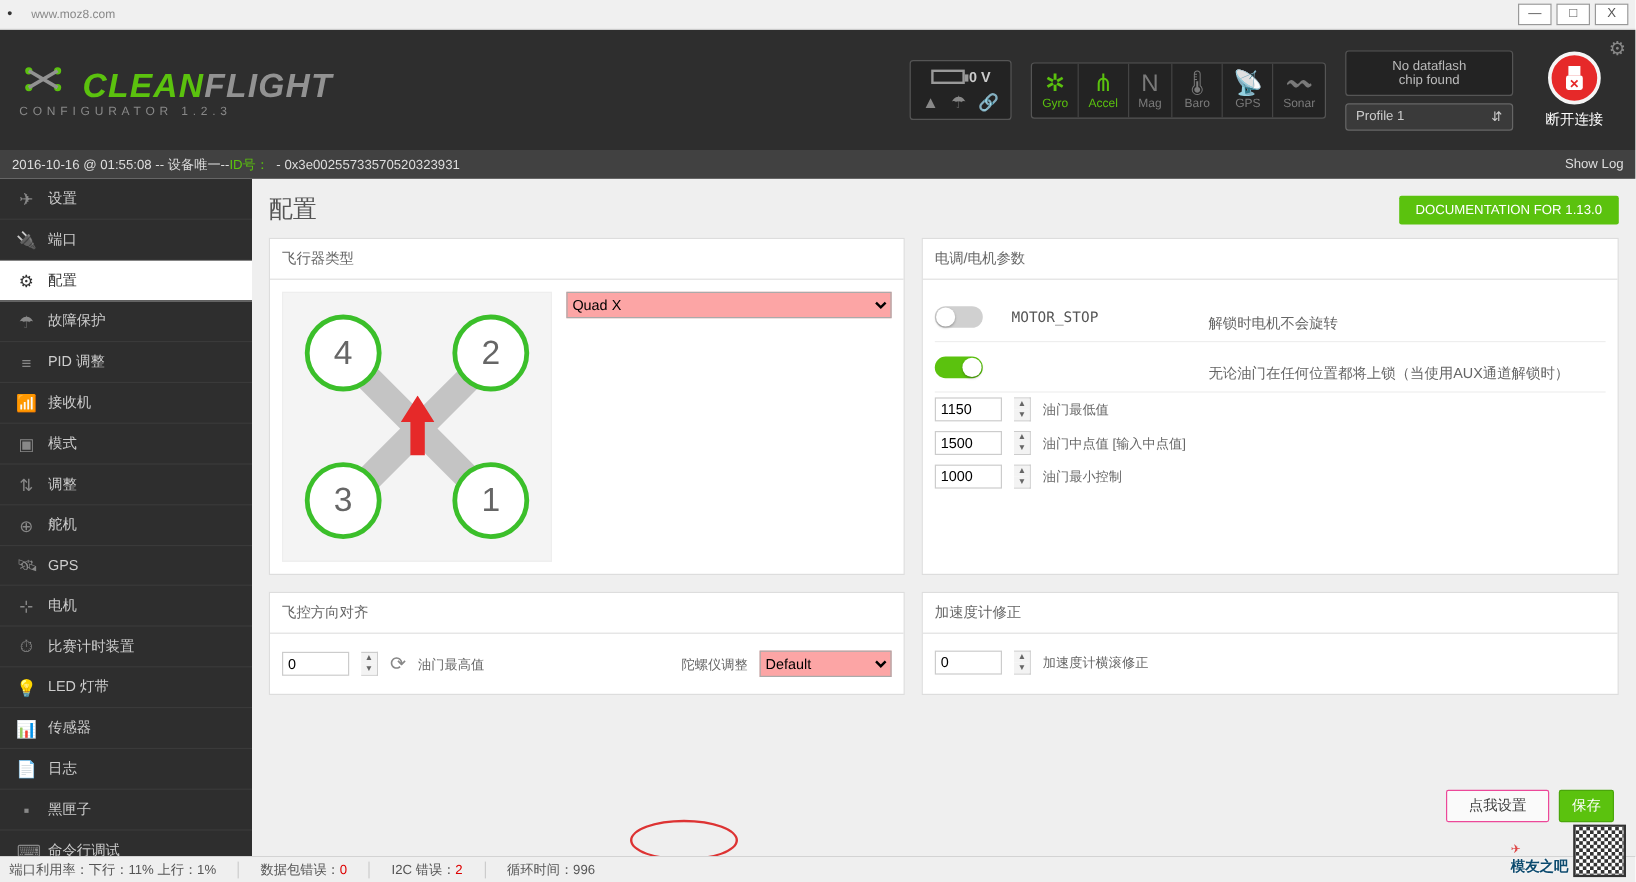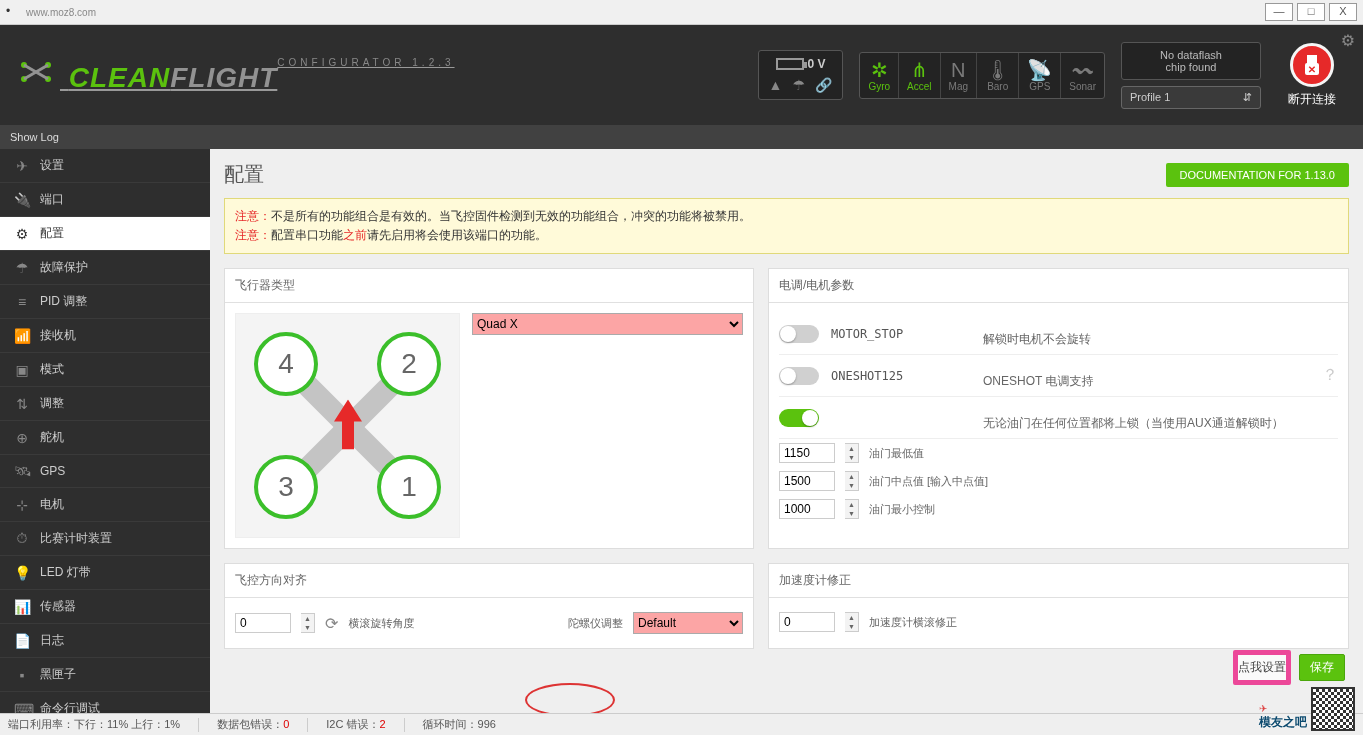--- a/index.html
+++ b/index.html
@@ -6,21 +6,21 @@
 body { font-family: Arial, "Microsoft YaHei", sans-serif; font-size: 12px; background: #fff; width: 1363px; height: 735px; overflow: hidden; color: #333; }
 
 .titlebar { height: 25px; background: #f0f0f0; border-bottom: 1px solid #ccc; display: flex; align-items: center; position: relative; }
 .titlebar .tabs-area { flex: 1; display: flex; align-items: center; gap: 4px; padding: 0 6px; overflow: hidden; }
 .titlebar .mini-icon { width: 16px; height: 16px; display: inline-block; }
 .titlebar .url { color: #888; font-size: 10px; }
 .winbtns { display: flex; gap: 4px; padding-right: 6px; }
 .winbtn { width: 28px; height: 18px; border: 1px solid #999; background: #fff; font-size: 11px; text-align: center; line-height: 14px; color: #555; }
 
 .header { background: #2e2e2e; height: 100px; display: flex; align-items: center; padding: 0 16px; gap: 16px; position: relative; }
-.logo { display: flex; flex-direction: row; color: #999; text-decoration: underline; }
+.logo { display: flex; flex-direction: column; color: #999; }
 .logo-main { font-family: Arial; font-size: 28px; font-weight: 900; font-style: italic; letter-spacing: 1px; color: #929292; }
 .logo-main .green { color: #5bc20e; }
 .logo-sub { font-size: 10px; color: #888; letter-spacing: 4px; }
 .logo-icon { display: inline-block; margin-right: 4px;}
 .spacer { flex: 1; }
 .gyro-panel, .dataflash-panel, .profile-select, .sensor-status, .header-right { display: flex; align-items: center; }
 .battery-box { border: 1px solid #555; background: #232323; padding: 6px 10px; text-align: center; color: #ccc; display:flex; flex-direction:column; gap:6px; align-items:center; border-radius:3px;}
 .battery-box .vline { display:flex; align-items:center; gap:4px; font-size:12px; font-weight:bold;}
 .battery-box .icons { display:flex; gap:10px; color:#888; font-size:14px;}
 .sensor-status { border: 1px solid #555; background: #232323; border-radius:3px; }
@@ -64,21 +64,21 @@
 
 .quad{position:absolute; inset:10px;}
 .rotor{position:absolute; width:64px; height:64px; border:4px solid #3bbf2a; border-radius:50%; display:flex; align-items:center; justify-content:center; font-size:28px; color:#666; background:#fff;}
 .r1{bottom:8px; right:8px;} .r2{top:8px; right:8px;} .r3{bottom:8px; left:8px;} .r4{top:8px; left:8px;}
 .bar{position:absolute; background:#c4c4c4;}
 .bar1{width:190px; height:22px; left:8px; top:92px; transform:rotate(45deg);}
 .bar2{width:190px; height:22px; left:8px; top:92px; transform:rotate(-45deg);}
 .arrow-up{position:absolute; left:50%; top:50%; transform:translate(-50%,-50%);}
 
 
-.esc-row{ display:flex; align-items:center; padding:6px 0; border-bottom:1px solid #eee; gap:12px;}
+.esc-row{ display:flex; align-items:center; padding:6px 0; border-bottom:1px solid #eee; gap:24px;}
 .esc-row:last-child{border-bottom:none;}
 .toggle{ width:40px; height:18px; background:#d0d0d0; border-radius:9px; position:relative; cursor:pointer;}
 .toggle .knob{position:absolute; width:16px; height:16px; background:#fff; border-radius:50%; top:1px; left:1px; box-shadow:0 1px 2px rgba(0,0,0,.3);}
 .toggle.on{background:#5bc20e;}
 .toggle.on .knob{left:23px;}
 .esc-name{ width:140px; font-family:monospace; font-size:12px; color:#555;}
 .esc-desc{ flex:1; color:#666; font-size:12px;margin-top:12px;}
 .help-q{color:#ccc; font-size:16px;}
 .num-input{ width:56px; padding:2px 4px; border:1px solid #ccc; font-size:12px;}
 .num-row{display:flex; align-items:center; gap:10px; padding:4px 0;}
@@ -87,21 +87,21 @@
 .spinner span{height:9px; font-size:7px; text-align:center; line-height:9px; color:#666; background:#f3f3f3;}
 
 .bottom-row{display:flex; gap:14px;}
 
 .status-bar{height:22px; background:#efefef; border-top:1px solid #ccc; display:flex; align-items:center; padding:0 8px; font-size:11px; color:#555; gap:14px;}
 .status-sep{border-left:1px solid #ccc; height:14px; margin:0 4px;}
 .status-bar .red{color:#d00;}
 .ring1{position:absolute; left:315px; bottom:-4px; width:90px; height:34px; border:2px solid #d33; border-radius:50%;}
 
 .float-buttons{position:absolute; right:18px; bottom:28px; display:flex; gap:8px; align-items:center;}
-.btn-std{border:5px solid #ec4899; background:#fafafa; padding:4px 0; font-size:12px; color:#444; border-radius:2px;}
+.btn-std{border:1px solid #ec4899; background:#fafafa; padding:4px 18px; font-size:12px; color:#444; border-radius:2px;}
 .btn-green{background:#5bc20e; color:#fff; border:1px solid #4aa60b; padding:4px 10px; font-size:12px; border-radius:2px;}
 .stamp{position:absolute; right:8px; bottom:4px; display:flex; align-items:flex-end; gap:4px;}
 .qr{width:44px; height:44px; background:repeating-conic-gradient(#333 0 25%, #fff 0 50%) 0 0/6px 6px; border:2px solid #333;}
 .stamp-text{font-size:12px; color:#0c4a6e; font-weight:bold; text-shadow:0 0 2px #fff; writing-mode:horizontal-tb;}
 .battery-shape{display:inline-block; width:28px; height:12px; border:2px solid #999; position:relative;}
 .battery-shape::after{content:''; position:absolute; right:-5px; top:2px; width:3px; height:6px; background:#999;}
 </style>
 </head>
 <body>
 
@@ -174,20 +174,25 @@
           <rect x="5" y="2" width="10" height="8" fill="#fff"></rect>
           <rect x="3" y="10" width="14" height="12" rx="2" fill="#fff"></rect>
           <text x="10" y="20" text-anchor="middle" font-size="10" fill="#e62929" font-weight="bold">✕</text>
         </svg>
     </div>
     <span>断开连接</span>
   </div>
 </div>
 
 <div class="notif-bar">
+  <div>
+    <span>2016-10-16 @ 01:55:08</span> -- 
+    <span>设备唯一</span>--<span class="id-green">ID号：</span>
+    &nbsp;<span>- 0x3e00255733570520323931</span>
+  </div>
   <div>Show Log</div>
 </div>
 
 <div class="content-wrap">
 
   <div class="sidebar" id="sidebar">
       <div class="side-item">
         <span class="si-i">✈</span>
         <span>设置</span>
       </div>
@@ -256,24 +261,20 @@
         <span>命令行调试</span>
       </div>
     </div>
 
   <div class="main">
     <div class="main-title-row">
       <div class="main-title">配置</div>
       <div class="doc-btn">DOCUMENTATION FOR 1.13.0</div>
     </div>
 
-    <div class="notice-box">
-      <div><span>注意：</span><span class="black">不是所有的功能组合是有效的。当飞控固件检测到无效的功能组合，冲突的功能将被禁用。</span></div>
-      <div><span>注意：</span><span class="black">配置串口功能</span><span>之前</span><span class="black">请先启用将会使用该端口的功能。</span></div>
-    </div>
 
     <div class="panel-row">
       <div class="panel" style="flex:0 0 530px">
         <div class="panel-head">飞行器类型</div>
         <div class="panel-body mixer-body">
           <div class="mixer-img">
             <div class="quad">
               <div class="bar bar1"></div>
                 <div class="bar bar2"></div>
               <div class="rotor r4">4</div>
@@ -299,28 +300,20 @@
         <div class="panel-head">电调/电机参数</div>
         <div class="panel-body" id="esc-body">
             <div class="esc-row">
               <div class="toggle">
                 <div class="knob"></div>
               </div>
               <div class="esc-name">MOTOR_STOP</div>
               <div class="esc-desc">解锁时电机不会旋转</div>
             </div>
             <div class="esc-row">
-              <div class="toggle">
-                <div class="knob"></div>
-              </div>
-              <div class="esc-name">ONESHOT125</div>
-              <div class="esc-desc">ONESHOT 电调支持</div>
-              <span class="help-q">？</span>
-            </div>
-            <div class="esc-row">
               <div class="toggle on">
                 <div class="knob"></div>
               </div>
               <div class="esc-name"></div>
               <div class="esc-desc">无论油门在任何位置都将上锁（当使用AUX通道解锁时）</div>
             </div>
             <div class="num-row">
               <input class="num-input" value="1150" style="">
               <div class="spinner">
                 <span>▲</span>
@@ -352,21 +345,21 @@
       <div class="panel" style="flex:0 0 530px">
         <div class="panel-head">飞控方向对齐</div>
         <div class="panel-body" style="display:flex; gap:30px; align-items:center;">
           <div class="num-row">
             <input class="num-input" value="0" style="">
               <div class="spinner">
                 <span>▲</span>
                 <span>▼</span>
               </div>
             <span style="color:#888;font-size:16px;">⟳</span>
-            <span class="num-label">横滚旋转角度</span>
+            <span class="num-label">油门最高值</span>
           </div>
           <div class="num-row" style="margin-left:auto">
             <span class="num-label">陀螺仪调整</span>
             <select class="wide" style="width:110px"><option>Default</option></select>
           </div>
         </div>
       </div>
       <div class="panel">
         <div class="panel-head">加速度计修正</div>
         <div class="panel-body">

